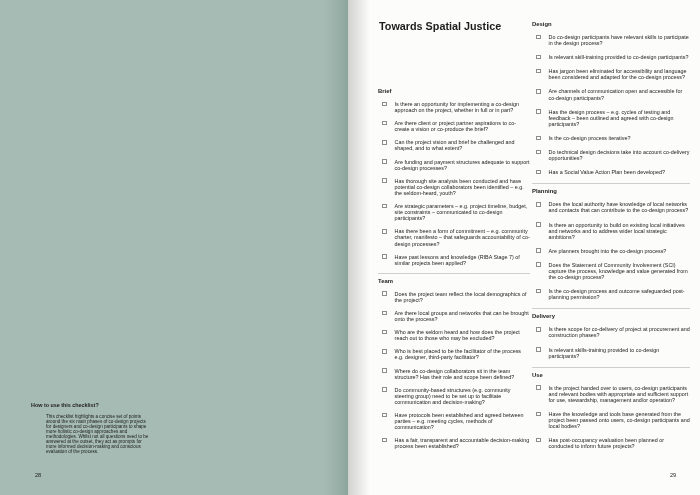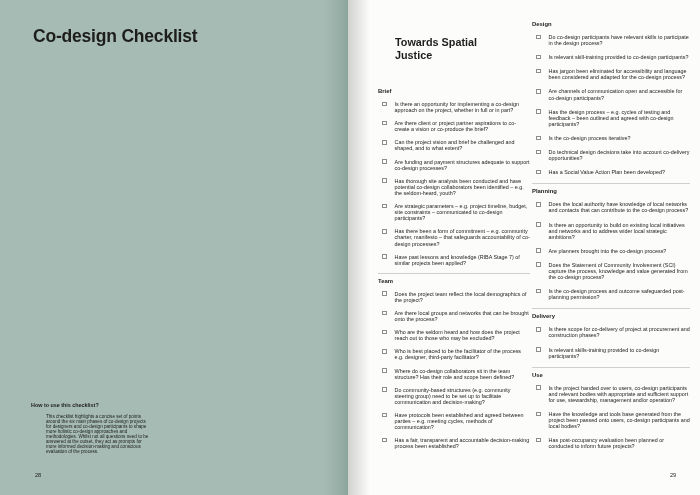--- a/index.html
+++ b/index.html
@@ -44,21 +44,21 @@
     position: absolute; left: 348px; top: 0;
     width: 352px; height: 495px;
     background: var(--paper, #fcfcfb);
   }
   .spine-shadow {
     position: absolute; left: 0; top: 0; width: 22px; height: 100%;
     background: linear-gradient(90deg, rgba(110,110,104,0.30), rgba(110,110,104,0));
     pointer-events: none;
   }
   .rp-header { position: absolute; left: 31px; top: 20px; width: 150px; }
-  .rp-title   { font-size: 10.8px; font-weight: bold; line-height: 13px; margin: 16px; }
+  .rp-title   { font-size: 10.8px; font-weight: bold; line-height: 13px; margin: 0; }
   .rp-subtitle{ font-size: 10.8px; font-weight: normal; line-height: 13px; margin: 0; }
 
   .col  { position: absolute; }
   .col1 { left: 30px;  top: 88px; width: 152px; }
   .col2 { left: 184px; top: 21px; width: 158px; }
 
   .section { border-top: 1px solid var(--divider, #cfcfcc); padding-top: 4px; margin-top: 3px; }
   .section.first { border-top: none; padding-top: 0; margin-top: 0; }
   .section-title { font-size: 5.9px; font-weight: bold; margin: 0 0 7px 0; }
 
@@ -73,21 +73,20 @@
   .item-text { font-size: 5.4px; line-height: 6.1px; }
 
   .pagenum-right { position: absolute; left: 322px; top: 472px; }
 </style>
 </head>
 <body>
 
 <div class="spread">
 
   <div class="page-left">
-    <h1 class="left-title">Co-design Checklist</h1>
     <h2 class="howto-heading">How to use this checklist?</h2>
     <p class="howto-body">This checklist highlights a concise set of points around the six main phases of co-design projects for designers and co-design participants to shape more holistic co-design approaches and methodologies. Whilst not all questions need to be answered at the outset, they act as prompts for more informed decision-making and conscious evaluation of the process.</p>
     <span class="pagenum pagenum-left">28</span>
   </div>
 
   <div class="page-right">
     <div class="spine-shadow"></div>
 
     <div class="rp-header">
       <h2 class="rp-title">Towards Spatial Justice</h2>

